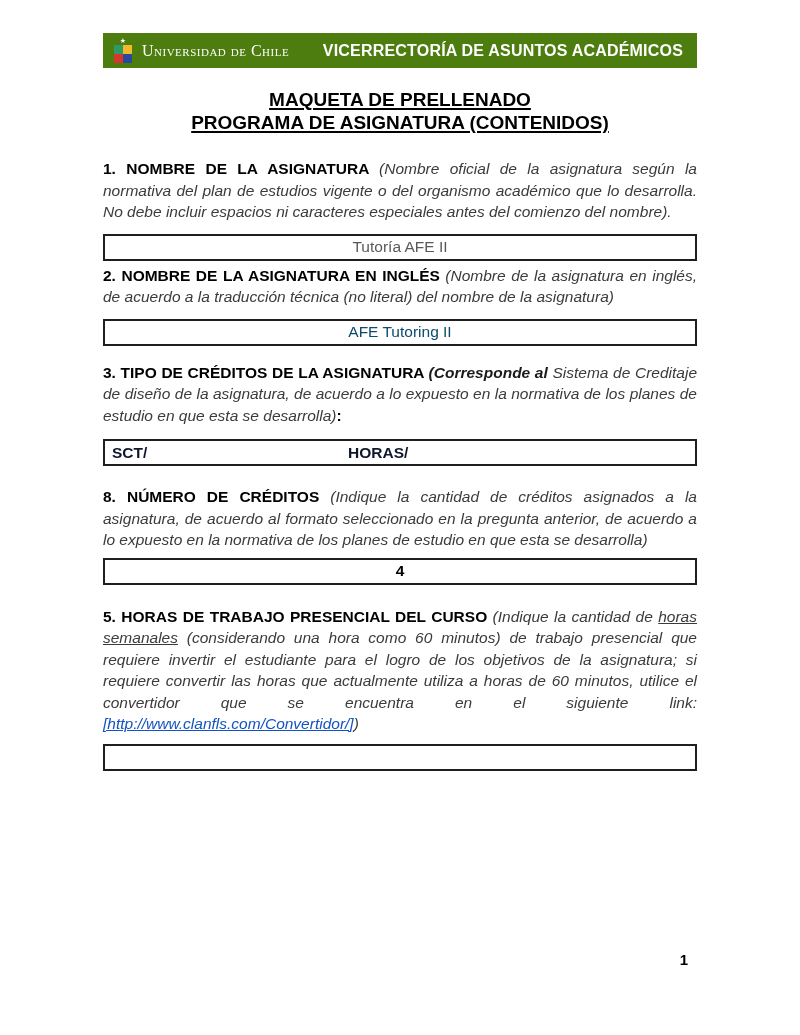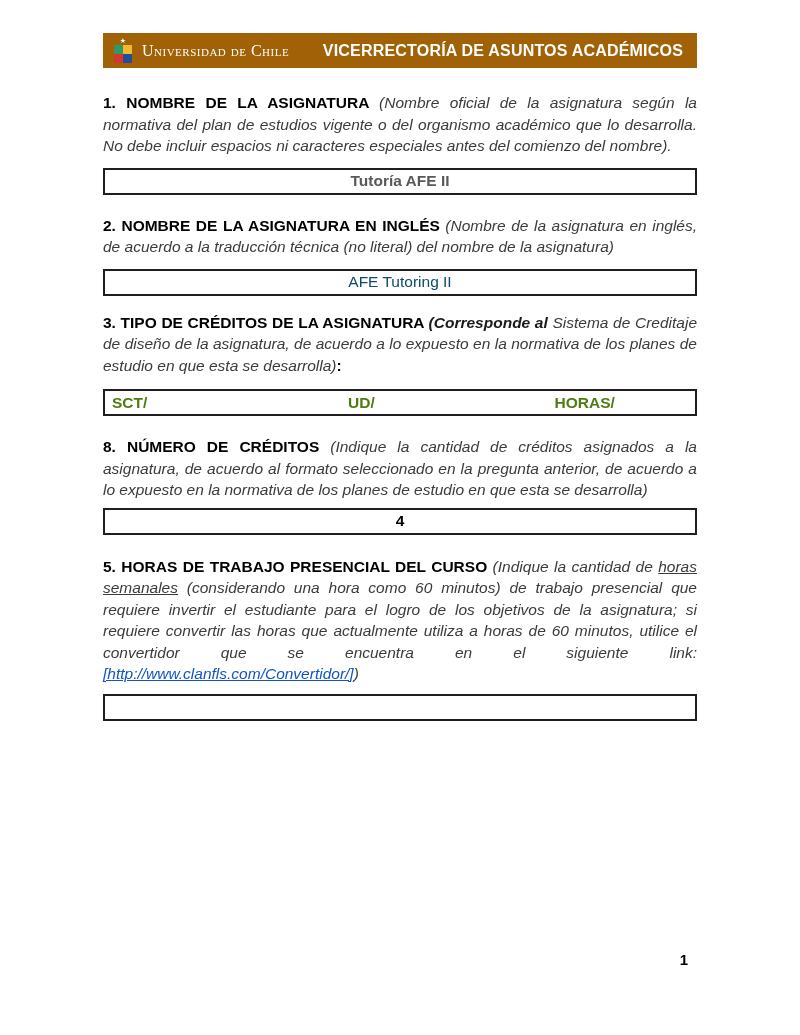--- a/index.html
+++ b/index.html
@@ -11,21 +11,21 @@
     font-family:"Liberation Sans", sans-serif;
     overflow:hidden;
     box-sizing:border-box;
   }
   .content{width:594px;margin-left:103px;}
 
   
   .header-bar{
     margin-top:33px;
     height:35px;
-    background:#a16207;
+    background:#4d7c0f;
     display:flex;
     align-items:center;
     justify-content:space-between;
     padding:0 14px 0 10px;
     box-sizing:border-box;
   }
   .logo-lockup{display:flex;align-items:center;gap:9px;}
   .crest{display:flex;flex-direction:column;align-items:center;width:20px;margin-top:-2px;}
   .crest-star{color:#ffffff;font-size:7px;line-height:7px;}
   .crest-grid{display:grid;grid-template-columns:9px 9px;grid-template-rows:9px 9px;margin-top:1px;}
@@ -67,46 +67,46 @@
     font-size:15.5px;
     line-height:21.5px;
     color:#3b3b3b;
   }
   .para .h{font-weight:bold;font-style:normal;color:#000;}
   .para i{font-style:italic;}
   .para .bi{font-weight:bold;color:#1a1a1a;}
   .para .u{text-decoration:underline;}
   .para a.link{color:#1353c4;text-decoration:underline;font-style:italic;}
   .mt-p1{margin-top:24px;}
-  .mt-p2{margin-top:20px;}
+  .mt-p2{margin-top:4px;}
   .mt-p3{margin-top:16px;}
   .mt-p4{margin-top:20px;}
   .mt-p5{margin-top:21px;}
 
   
   .abox{
     border:2px solid #1f1f1f;
     height:27px;
     box-sizing:border-box;
     display:flex;
     align-items:center;
     justify-content:center;
     font-size:15.5px;
     background:#fff;
   }
-  .abox.gray-bold{color:#595959;font-weight:bold;}
+  .abox.gray-bold{color:#595959;font-weight:normal;}
   .abox.gray{color:#0c4a6e;font-weight:normal;}
   .abox.black-bold{color:#000;font-weight:bold;}
   .abox.cells{
     display:grid;
     grid-template-columns:40% 35% 25%;
     align-items:center;
     justify-content:stretch;
     font-weight:bold;
-    color:#4d7c0f;
+    color:#0f172a;
   }
   .abox.cells span{padding-left:7px;text-align:left;}
   .mt-b1{margin-top:11px;}
   .mt-b2{margin-top:11px;}
   .mt-b3{margin-top:13px;}
   .mt-b4{margin-top:7px;}
   .mt-b5{margin-top:9px;}
 
   
   .page-number{
@@ -134,35 +134,38 @@
               <span class="c2"></span>
               <span class="c3"></span>
               <span class="c4"></span>
           </div>
         </div>
         <span class="uname">Universidad de Chile</span>
       </div>
       <span class="office">VICERRECTORÍA DE ASUNTOS ACADÉMICOS</span>
     </div>
 
+    <div class="doc-title">
+      <div>MAQUETA DE PRELLENADO</div>
+      <div>PROGRAMA DE ASIGNATURA (CONTENIDOS)</div>
+    </div>
 
     <p class="para mt-p1"><b class="h">1. NOMBRE DE LA ASIGNATURA </b><i>(Nombre oficial de la asignatura según la normativa del plan de estudios vigente o del organismo académico que lo desarrolla. No debe incluir espacios ni caracteres especiales antes del comienzo del nombre).</i></p>
     <div class="abox gray-bold mt-b1">
       <span>Tutoría AFE II</span>
     </div>
 
     <p class="para mt-p2"><b class="h">2. NOMBRE DE LA ASIGNATURA EN INGLÉS </b><i>(Nombre de la asignatura en inglés, de acuerdo a la traducción técnica (no literal) del nombre de la asignatura)</i></p>
     <div class="abox gray mt-b2">
       <span>AFE Tutoring II</span>
     </div>
 
     <p class="para mt-p3"><b class="h">3. TIPO DE CRÉDITOS DE LA ASIGNATURA </b><i class="bi">(Corresponde al </i><i>Sistema de Creditaje de diseño de la asignatura, de acuerdo a lo expuesto en la normativa de los planes de estudio en que esta se desarrolla)</i><b class="h">:</b></p>
     <div class="abox cells mt-b3">
       <span>SCT/</span>
-      <span>UD/</span>
       <span>HORAS/</span>
     </div>
 
     <p class="para mt-p4"><b class="h">8. NÚMERO DE CRÉDITOS </b><i>(Indique la cantidad de créditos asignados a la asignatura, de acuerdo al formato seleccionado en la pregunta anterior, de acuerdo a lo expuesto en la normativa de los planes de estudio en que esta se desarrolla)</i></p>
     <div class="abox black-bold mt-b4">
       <span>4</span>
     </div>
 
     <p class="para mt-p5"><b class="h">5. HORAS DE TRABAJO PRESENCIAL DEL CURSO </b><i>(Indique la cantidad de </i><i class="u">horas semanales</i><i> (considerando una hora como 60 minutos) de trabajo presencial que requiere invertir el estudiante para el logro de los objetivos de la asignatura; si requiere convertir las horas que actualmente utiliza a horas de 60 minutos, utilice el convertidor que se encuentra en el siguiente link: </i><a class="link" href="#">[http://www.clanfls.com/Convertidor/]</a><i>)</i></p>
     <div class="abox mt-b5">

